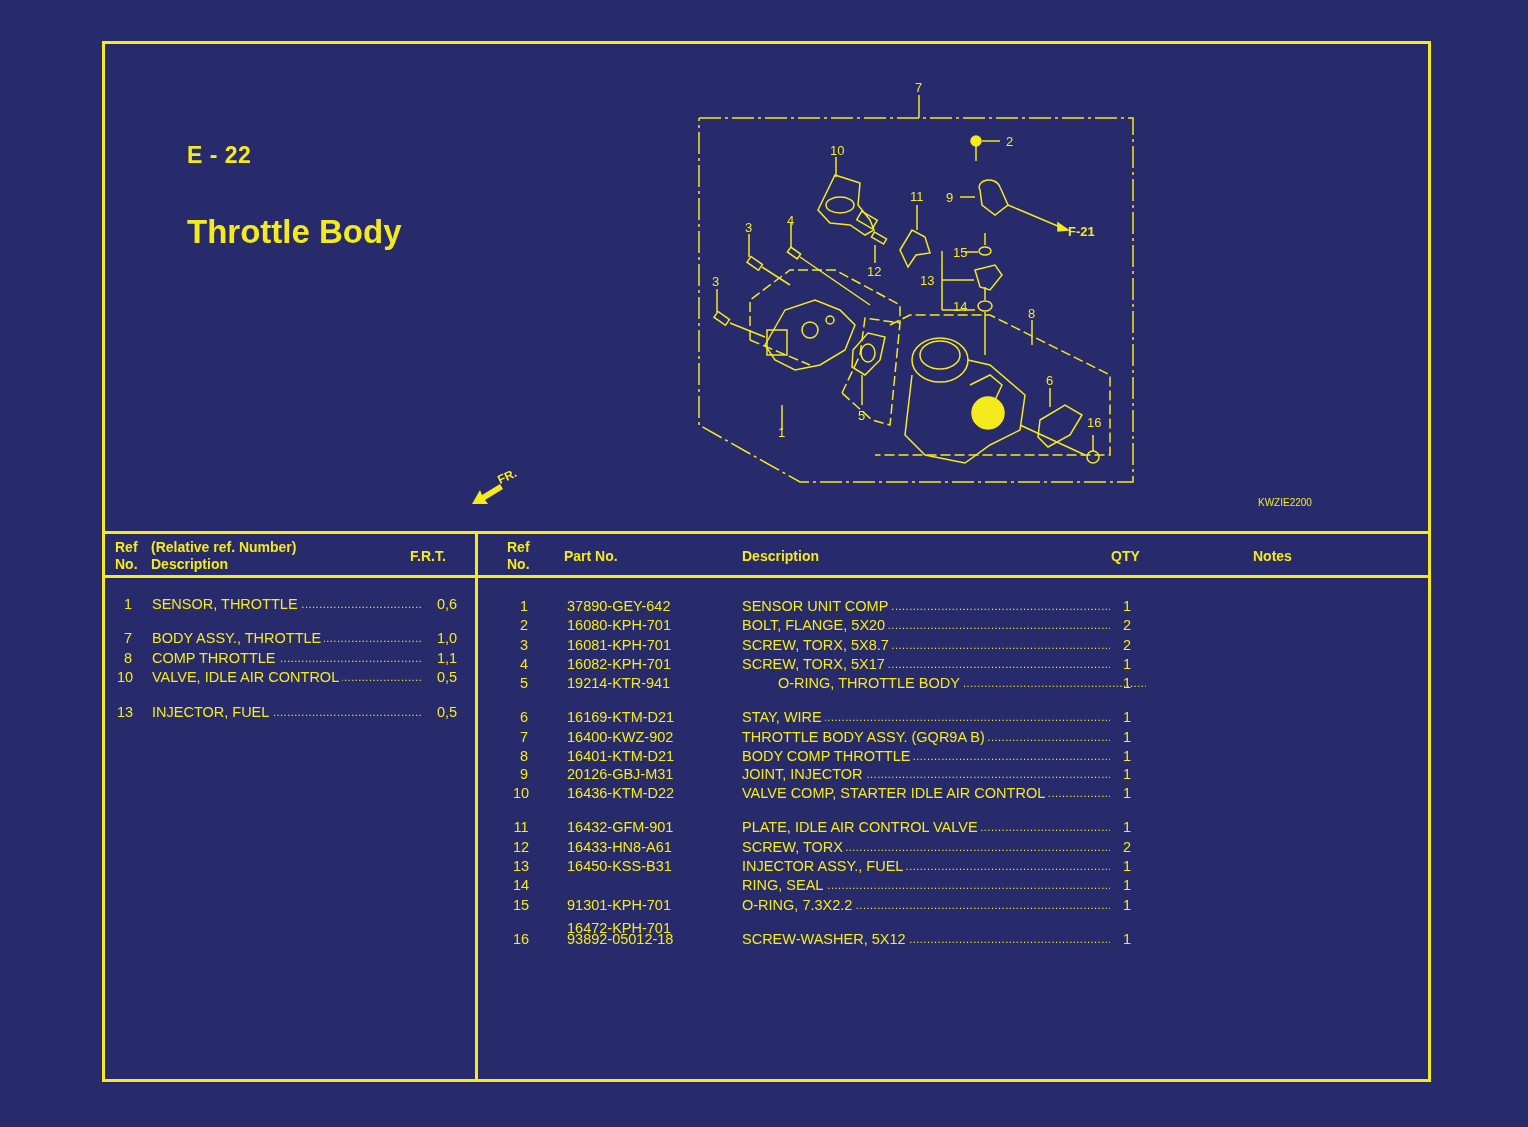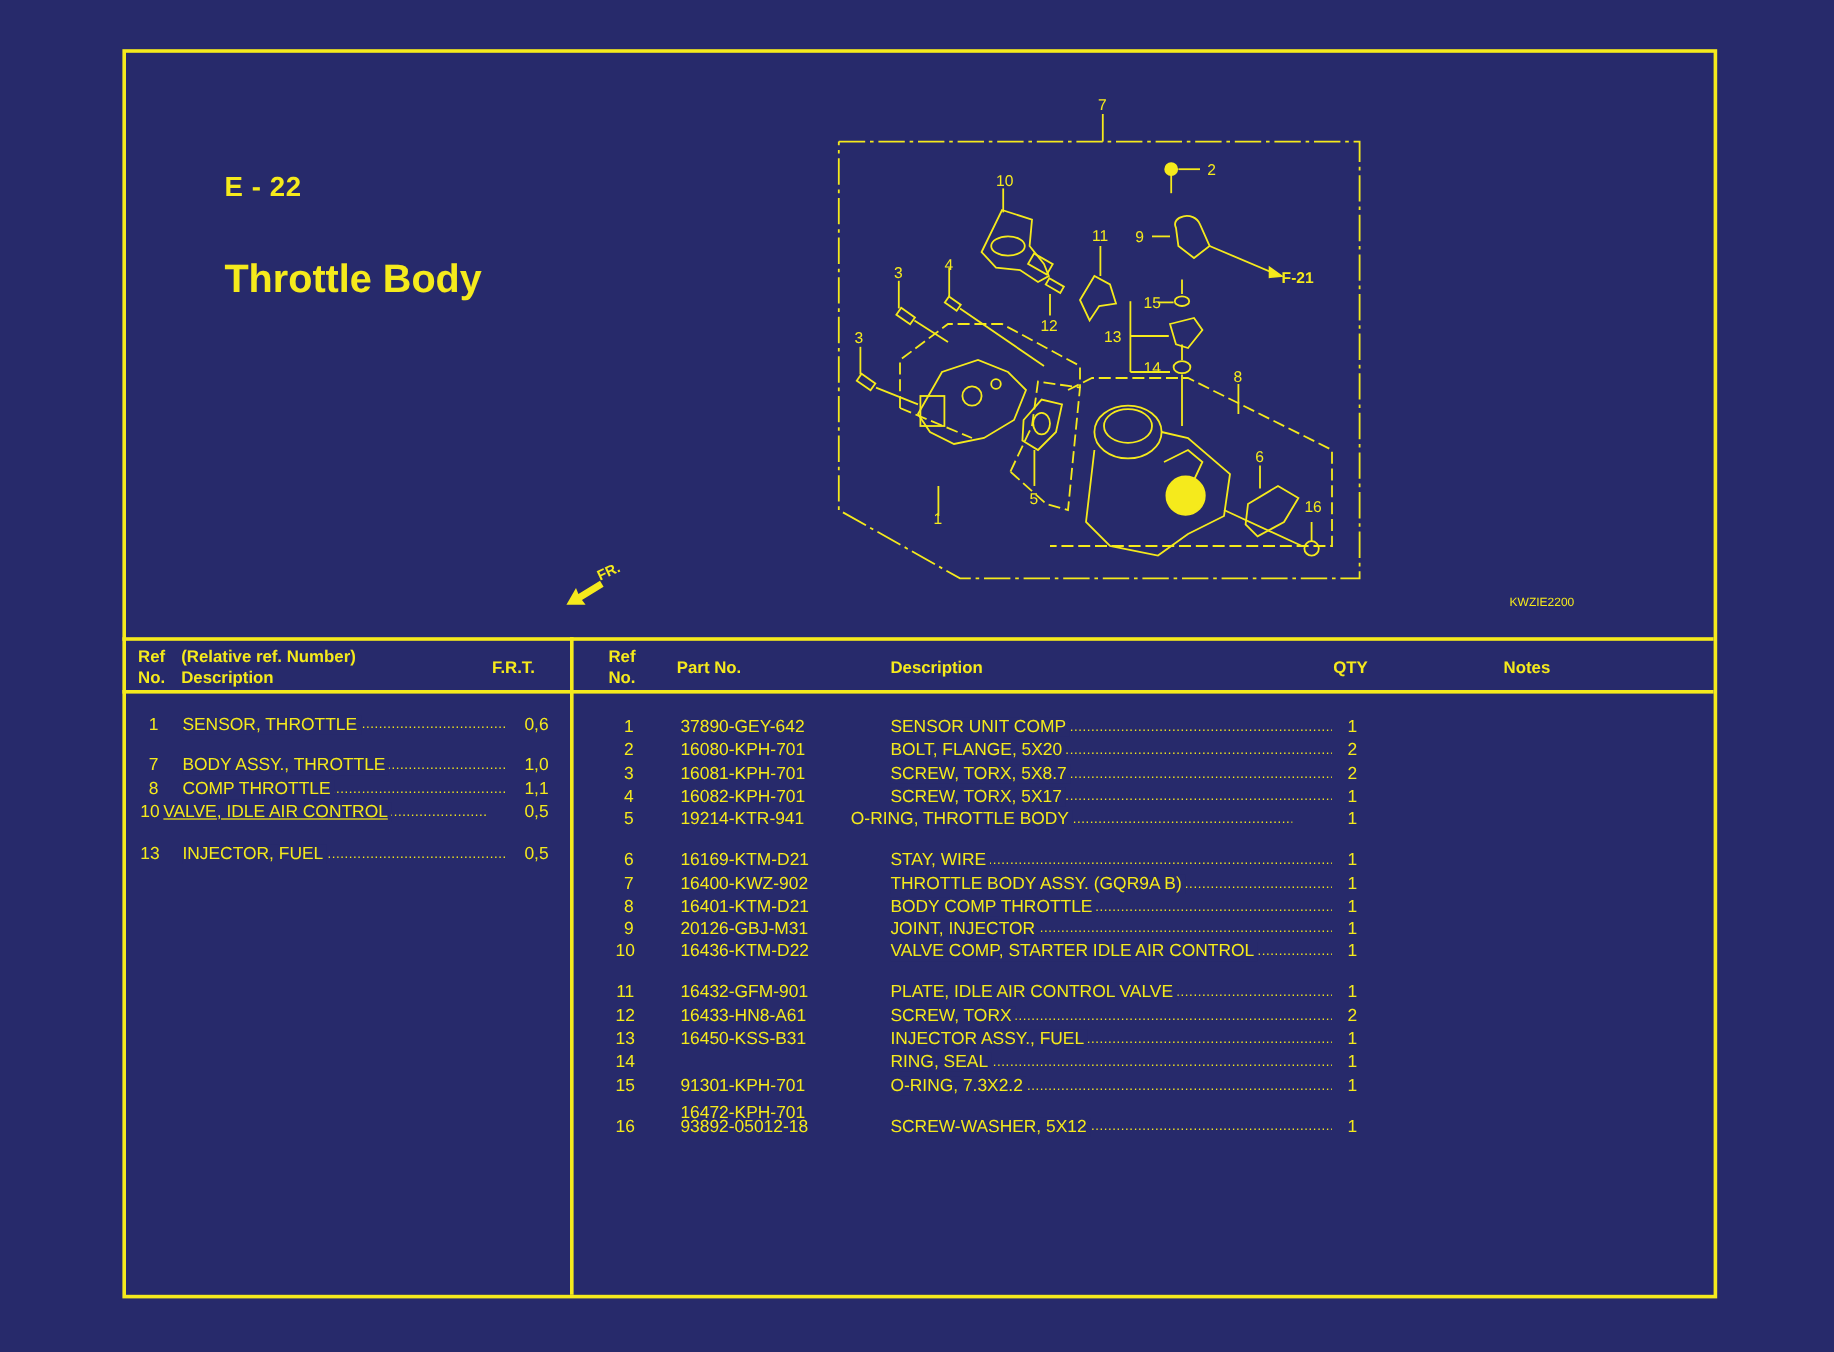--- a/index.html
+++ b/index.html
@@ -169,21 +169,21 @@
     <span class="leader" style="left:152px;width:270px;"><span class="txt">BODY ASSY., THROTTLE</span></span>
     <span style="position:absolute;left:437px;">1,0</span>
   </div>
   <div class="row" style="top:649px;">
     <span class="ref" style="left:113px;">8</span>
     <span class="leader" style="left:152px;width:270px;"><span class="txt">COMP THROTTLE</span></span>
     <span style="position:absolute;left:437px;">1,1</span>
   </div>
   <div class="row" style="top:668px;">
     <span class="ref" style="left:110px;">10</span>
-    <span class="leader" style="left:136px;width:270px;text-decoration:underline;"><span class="txt">VALVE, IDLE AIR CONTROL</span></span>
+    <span class="leader" style="left:152px;width:270px;"><span class="txt">VALVE, IDLE AIR CONTROL</span></span>
     <span style="position:absolute;left:437px;">0,5</span>
   </div>
   <div class="row" style="top:703px;">
     <span class="ref" style="left:110px;">13</span>
     <span class="leader" style="left:152px;width:270px;"><span class="txt">INJECTOR, FUEL</span></span>
     <span style="position:absolute;left:437px;">0,5</span>
   </div>
 </div>
 
 <div class="hdr" style="left:507px;top:539px;">
@@ -216,21 +216,21 @@
     </div>
   <div class="row" style="top:655px;">
       <span class="ref" style="left:509px;">4</span>
       <span style="position:absolute;left:567px;">16082-KPH-701</span>
       <span class="leader" style="left:742px;width:368px;"><span class="txt">SCREW, TORX, 5X17</span></span>
       <span style="position:absolute;left:1123px;">1</span>
     </div>
   <div class="row" style="top:674px;">
       <span class="ref" style="left:509px;">5</span>
       <span style="position:absolute;left:567px;">19214-KTR-941</span>
-      <span class="leader" style="left:709px;width:368px;"><span class="txt">O-RING, THROTTLE BODY</span></span>
+      <span class="leader" style="left:778px;width:368px;"><span class="txt">O-RING, THROTTLE BODY</span></span>
       <span style="position:absolute;left:1123px;">1</span>
     </div>
 
   <div class="row" style="top:708px;">
       <span class="ref" style="left:509px;">6</span>
       <span style="position:absolute;left:567px;">16169-KTM-D21</span>
       <span class="leader" style="left:742px;width:368px;"><span class="txt">STAY, WIRE</span></span>
       <span style="position:absolute;left:1123px;">1</span>
     </div>
   <div class="row" style="top:728px;">

